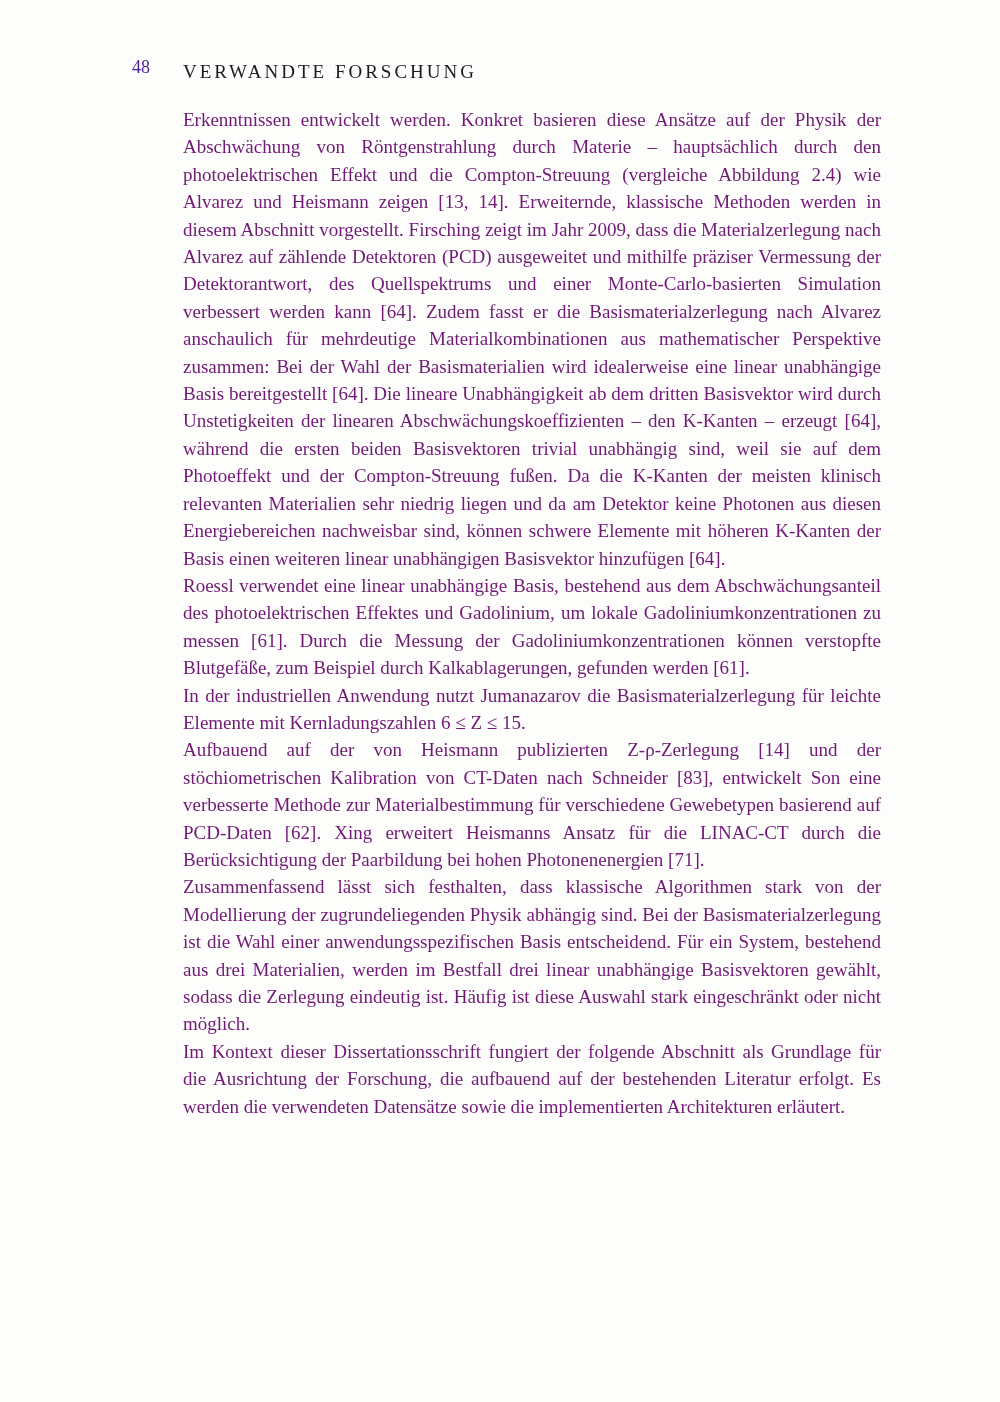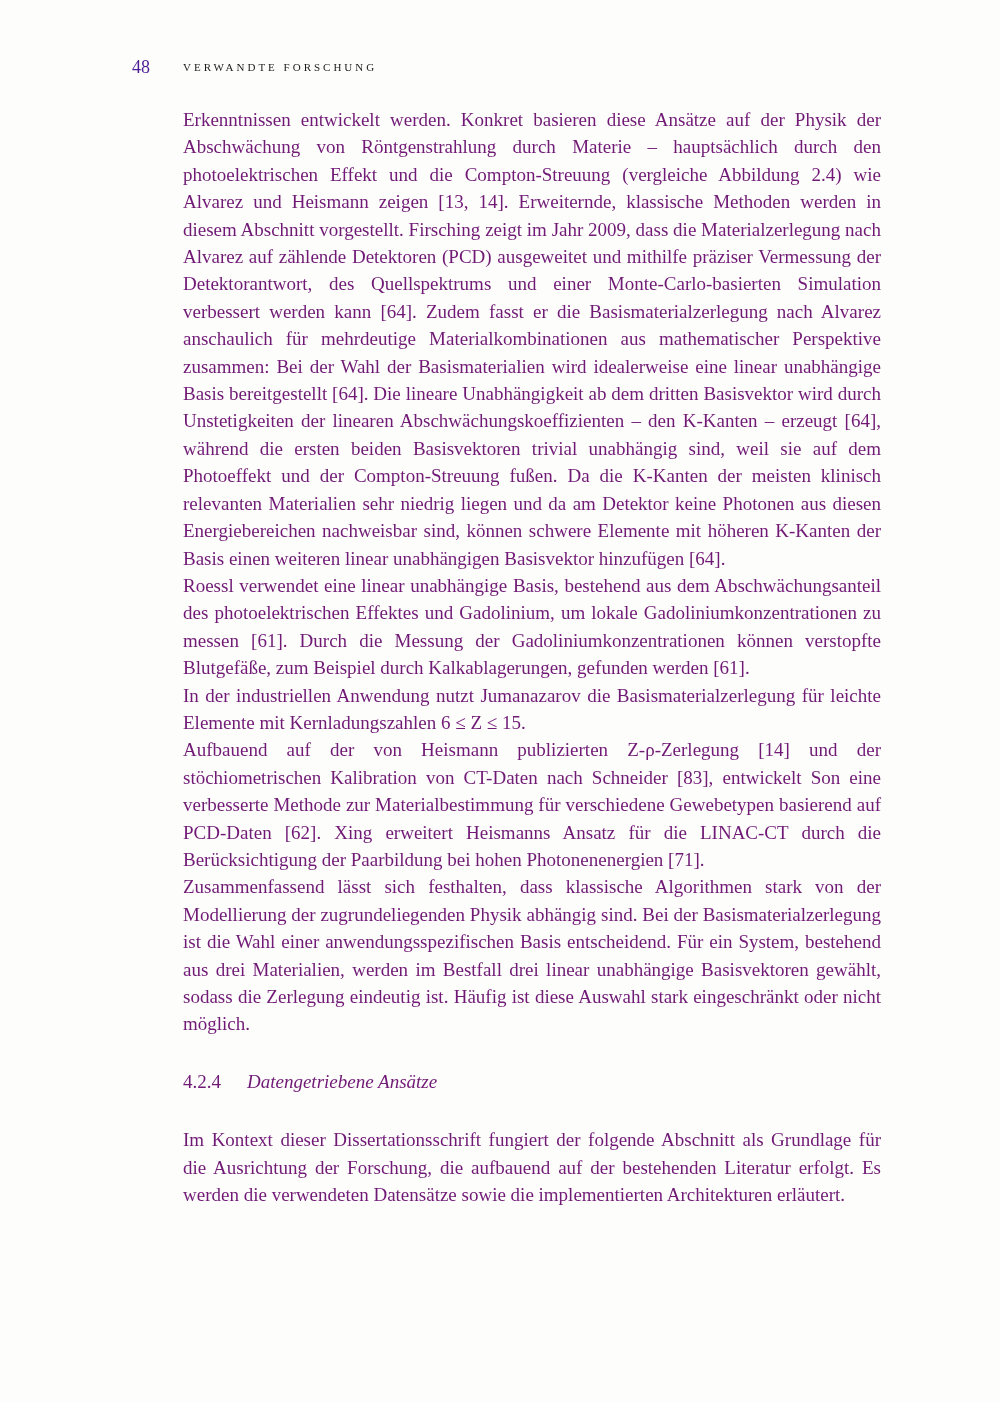--- a/index.html
+++ b/index.html
@@ -21,21 +21,21 @@
     position: absolute;
     left: 132px;
     top: 57px;
     font-size: 18px;
     color: #4c1d95;
   }
   .running-header {
     position: absolute;
     left: 183px;
     top: 61px;
-    font-size: 11px;
+    font-size: 19px;
     letter-spacing: 3px;
     color: #1b1b1b;
     font-variant: small-caps;
     text-transform: uppercase;
   }
   .body-text {
     position: absolute;
     left: 183px;
     top: 106px;
     width: 698px;
@@ -78,21 +78,18 @@
     <p>Erkenntnissen entwickelt werden. Konkret basieren diese Ansätze auf der Physik der Abschwächung von Röntgenstrahlung durch Materie – hauptsächlich durch den photoelektrischen Effekt und die Compton-Streuung (vergleiche Abbildung 2.4) wie Alvarez und Heismann zeigen [13, 14]. Erweiternde, klassische Methoden werden in diesem Abschnitt vorgestellt. Firsching zeigt im Jahr 2009, dass die Materialzerlegung nach Alvarez auf zählende Detektoren (PCD) ausgeweitet und mithilfe präziser Vermessung der Detektorantwort, des Quellspektrums und einer Monte-Carlo-basierten Simulation verbessert werden kann [64]. Zudem fasst er die Basismaterialzerlegung nach Alvarez anschaulich für mehrdeutige Materialkombinationen aus mathematischer Perspektive zusammen: Bei der Wahl der Basismaterialien wird idealerweise eine linear unabhängige Basis bereitgestellt [64]. Die lineare Unabhängigkeit ab dem dritten Basisvektor wird durch Unstetigkeiten der linearen Abschwächungskoeffizienten – den K-Kanten – erzeugt [64], während die ersten beiden Basisvektoren trivial unabhängig sind, weil sie auf dem Photoeffekt und der Compton-Streuung fußen. Da die K-Kanten der meisten klinisch relevanten Materialien sehr niedrig liegen und da am Detektor keine Photonen aus diesen Energiebereichen nachweisbar sind, können schwere Elemente mit höheren K-Kanten der Basis einen weiteren linear unabhängigen Basisvektor hinzufügen [64].</p>
 
     <p>Roessl verwendet eine linear unabhängige Basis, bestehend aus dem Abschwächungsanteil des photoelektrischen Effektes und Gadolinium, um lokale Gadoliniumkonzentrationen zu messen [61]. Durch die Messung der Gadoliniumkonzentrationen können verstopfte Blutgefäße, zum Beispiel durch Kalkablagerungen, gefunden werden [61].</p>
 
     <p>In der industriellen Anwendung nutzt Jumanazarov die Basismaterialzerlegung für leichte Elemente mit Kernladungszahlen 6 ≤ Z ≤ 15.</p>
 
     <p>Aufbauend auf der von Heismann publizierten Z-ρ-Zerlegung [14] und der stöchiometrischen Kalibration von CT-Daten nach Schneider [83], entwickelt Son eine verbesserte Methode zur Materialbestimmung für verschiedene Gewebetypen basierend auf PCD-Daten [62]. Xing erweitert Heismanns Ansatz für die LINAC-CT durch die Berücksichtigung der Paarbildung bei hohen Photonenenergien [71].</p>
 
     <p>Zusammenfassend lässt sich festhalten, dass klassische Algorithmen stark von der Modellierung der zugrundeliegenden Physik abhängig sind. Bei der Basismaterialzerlegung ist die Wahl einer anwendungsspezifischen Basis entscheidend. Für ein System, bestehend aus drei Materialien, werden im Bestfall drei linear unabhängige Basisvektoren gewählt, sodass die Zerlegung eindeutig ist. Häufig ist diese Auswahl stark eingeschränkt oder nicht möglich.</p>
 
-    <p class="section-heading">
-      <span class="sec-num">4.2.4</span><span class="sec-title">Datengetriebene Ansätze</span>
-    </p>
 
     <p>Im Kontext dieser Dissertationsschrift fungiert der folgende Abschnitt als Grundlage für die Ausrichtung der Forschung, die aufbauend auf der bestehenden Literatur erfolgt. Es werden die verwendeten Datensätze sowie die implementierten Architekturen erläutert.</p>
 
   </div>
 
 </div>
 
 </body></html>

